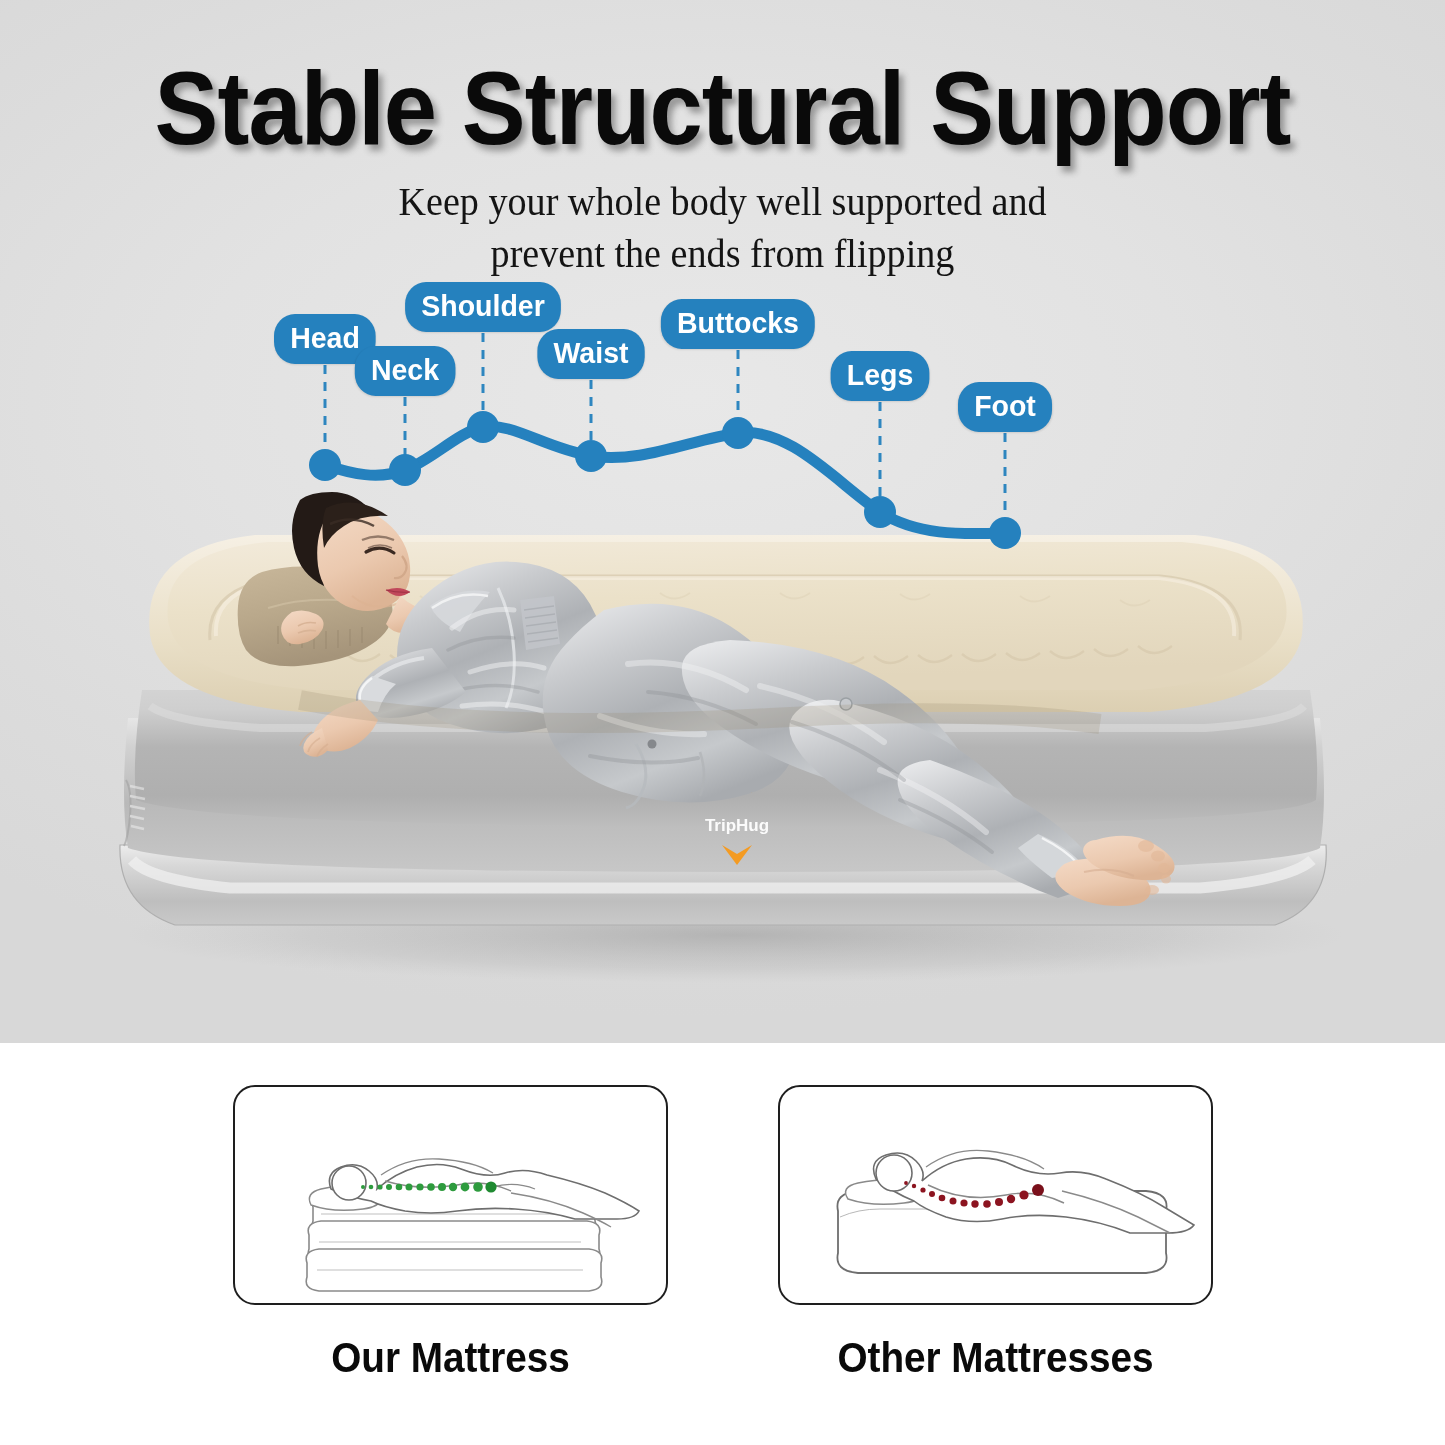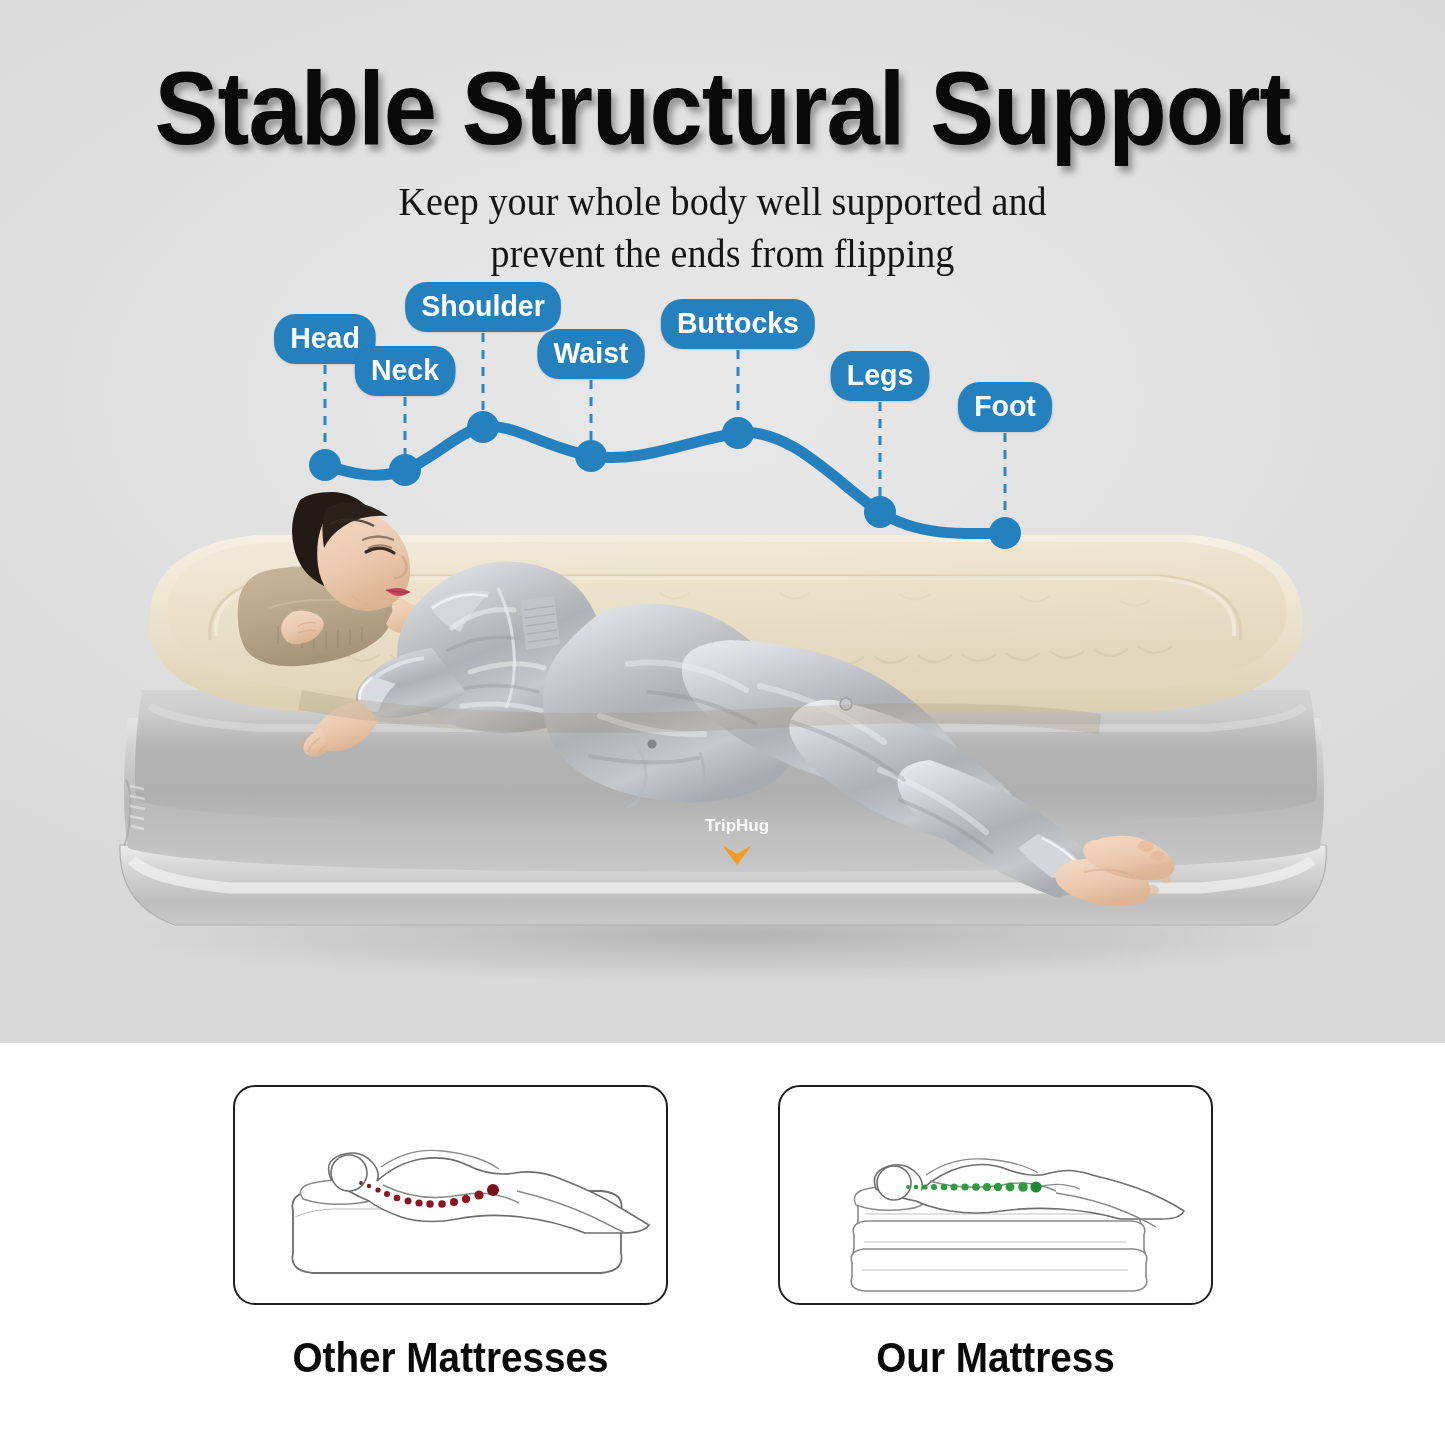--- a/index.html
+++ b/index.html
@@ -479,20 +479,86 @@
 
   </div>
 
   <div class="bottom-section">
     <div class="compare-row">
 
       <div class="compare-col">
         <div class="panel">
           <svg width="435" height="220" viewBox="0 0 435 220" xmlns="http://www.w3.org/2000/svg">
 
+            <g fill="#ffffff" stroke="#8A8A8A" stroke-width="1.6">
+              <path d="M78 120 q-4 -12 12 -14 l258 0 q16 2 12 14 l0 14 q4 12 -12 14 l-258 0 q-16 -2 -12 -14 Z"></path>
+              <path d="M74 148 q-4 -12 12 -14 l266 0 q16 2 12 14 l0 14 q4 12 -12 14 l-266 0 q-16 -2 -12 -14 Z"></path>
+              <path d="M72 176 q-4 -12 12 -14 l270 0 q16 2 12 14 l0 14 q4 12 -12 14 l-270 0 q-16 -2 -12 -14 Z"></path>
+            </g>
+
+            <g stroke="#BFBFBF" stroke-width="1" fill="none">
+              <path d="M86 127 l254 0"></path>
+              <path d="M84 155 l262 0"></path>
+              <path d="M82 183 l266 0"></path>
+            </g>
+
+            <path d="M76 118 q-6 -12 10 -16 q26 -6 48 -2 q14 3 12 12 q-2 8 -18 10 q-30 4 -52 -4 Z" fill="#ffffff" stroke="#8A8A8A" stroke-width="1.5"></path>
+
+            <path d="M96 102
+                     q-6 -16 10 -22
+                     q16 -6 28 4
+                     q10 8 8 18
+                     q18 -16 40 -22
+                     q24 -6 44 2
+                     q26 10 44 4
+                     q20 -6 42 2
+                     q34 8 58 18
+                     q22 10 34 18
+                     q-4 8 -22 8
+                     l-42 0
+                     q-28 -8 -60 -10
+                     q-30 -2 -58 2
+                     q-26 4 -52 0
+                     q-22 -4 -34 -10
+                     q-22 -4 -40 -12 Z" fill="#ffffff" stroke="#6E6E6E" stroke-width="1.6"></path>
+
+            <circle cx="114" cy="96" r="17" fill="#ffffff" stroke="#6E6E6E" stroke-width="1.6"></circle>
+
+            <path d="M150 94 q34 10 72 4 q28 -6 54 6" fill="none" stroke="#8A8A8A" stroke-width="1.4"></path>
+
+            <path d="M146 88 q26 -18 58 -16 q34 2 54 14" fill="none" stroke="#8A8A8A" stroke-width="1.3"></path>
+
+            <path d="M276 106 q40 6 72 20 q18 8 28 14" fill="none" stroke="#8A8A8A" stroke-width="1.4"></path>
+
+            <path d="M258 100 q22 -6 42 2" fill="none" stroke="#8A8A8A" stroke-width="1.2"></path>
+
+            <g>
+              <circle cx="128" cy="100" r="2.0" fill="#2E9B3E"></circle>
+              <circle cx="136" cy="100" r="2.3" fill="#2E9B3E"></circle>
+              <circle cx="145" cy="100" r="2.6" fill="#2E9B3E"></circle>
+              <circle cx="154" cy="100" r="3.0" fill="#2E9B3E"></circle>
+              <circle cx="164" cy="100" r="3.3" fill="#2E9B3E"></circle>
+              <circle cx="174" cy="100" r="3.5" fill="#2E9B3E"></circle>
+              <circle cx="185" cy="100" r="3.6" fill="#2E9B3E"></circle>
+              <circle cx="196" cy="100" r="3.8" fill="#2E9B3E"></circle>
+              <circle cx="207" cy="100" r="4.0" fill="#2E9B3E"></circle>
+              <circle cx="218" cy="100" r="4.2" fill="#2E9B3E"></circle>
+              <circle cx="230" cy="100" r="4.4" fill="#2E9B3E"></circle>
+              <circle cx="243" cy="100" r="4.8" fill="#2E9B3E"></circle>
+              <circle cx="256" cy="100" r="5.6" fill="#1F8A31"></circle>
+            </g>
+          </svg>
+        </div>
+        <div class="panel-caption">Our Mattress</div>
+      </div>
+
+      <div class="compare-col">
+        <div class="panel">
+          <svg width="435" height="220" viewBox="0 0 435 220" xmlns="http://www.w3.org/2000/svg">
+
             <path d="M58 124 q-4 -18 20 -20 l288 0 q24 2 20 20 l0 42 q4 18 -20 20 l-288 0 q-24 -2 -20 -20 Z" fill="#ffffff" stroke="#6E6E6E" stroke-width="1.8"></path>
             <path d="M60 130 q18 -8 40 -8 l250 0 q18 0 26 8" fill="none" stroke="#B8B8B8" stroke-width="1"></path>
 
             <path d="M68 112 q-8 -12 10 -16 q28 -6 52 -2 q16 3 14 12 q-2 8 -20 10 q-32 4 -56 -4 Z" fill="#ffffff" stroke="#8A8A8A" stroke-width="1.5"></path>
 
             <path d="M96 92
                      q-8 -18 10 -24
                      q18 -6 30 6
                      q10 10 6 20
                      q20 -18 44 -22
@@ -530,82 +596,16 @@
               <circle cx="219" cy="115" r="4.0" fill="#8C1420"></circle>
               <circle cx="231" cy="112" r="4.2" fill="#8C1420"></circle>
               <circle cx="244" cy="108" r="4.6" fill="#8C1420"></circle>
               <circle cx="258" cy="103" r="6.0" fill="#7A101B"></circle>
             </g>
           </svg>
         </div>
         <div class="panel-caption">Other Mattresses</div>
       </div>
 
-      <div class="compare-col">
-        <div class="panel">
-          <svg width="435" height="220" viewBox="0 0 435 220" xmlns="http://www.w3.org/2000/svg">
-
-            <g fill="#ffffff" stroke="#8A8A8A" stroke-width="1.6">
-              <path d="M78 120 q-4 -12 12 -14 l258 0 q16 2 12 14 l0 14 q4 12 -12 14 l-258 0 q-16 -2 -12 -14 Z"></path>
-              <path d="M74 148 q-4 -12 12 -14 l266 0 q16 2 12 14 l0 14 q4 12 -12 14 l-266 0 q-16 -2 -12 -14 Z"></path>
-              <path d="M72 176 q-4 -12 12 -14 l270 0 q16 2 12 14 l0 14 q4 12 -12 14 l-270 0 q-16 -2 -12 -14 Z"></path>
-            </g>
-
-            <g stroke="#BFBFBF" stroke-width="1" fill="none">
-              <path d="M86 127 l254 0"></path>
-              <path d="M84 155 l262 0"></path>
-              <path d="M82 183 l266 0"></path>
-            </g>
-
-            <path d="M76 118 q-6 -12 10 -16 q26 -6 48 -2 q14 3 12 12 q-2 8 -18 10 q-30 4 -52 -4 Z" fill="#ffffff" stroke="#8A8A8A" stroke-width="1.5"></path>
-
-            <path d="M96 102
-                     q-6 -16 10 -22
-                     q16 -6 28 4
-                     q10 8 8 18
-                     q18 -16 40 -22
-                     q24 -6 44 2
-                     q26 10 44 4
-                     q20 -6 42 2
-                     q34 8 58 18
-                     q22 10 34 18
-                     q-4 8 -22 8
-                     l-42 0
-                     q-28 -8 -60 -10
-                     q-30 -2 -58 2
-                     q-26 4 -52 0
-                     q-22 -4 -34 -10
-                     q-22 -4 -40 -12 Z" fill="#ffffff" stroke="#6E6E6E" stroke-width="1.6"></path>
-
-            <circle cx="114" cy="96" r="17" fill="#ffffff" stroke="#6E6E6E" stroke-width="1.6"></circle>
-
-            <path d="M150 94 q34 10 72 4 q28 -6 54 6" fill="none" stroke="#8A8A8A" stroke-width="1.4"></path>
-
-            <path d="M146 88 q26 -18 58 -16 q34 2 54 14" fill="none" stroke="#8A8A8A" stroke-width="1.3"></path>
-
-            <path d="M276 106 q40 6 72 20 q18 8 28 14" fill="none" stroke="#8A8A8A" stroke-width="1.4"></path>
-
-            <path d="M258 100 q22 -6 42 2" fill="none" stroke="#8A8A8A" stroke-width="1.2"></path>
-
-            <g>
-              <circle cx="128" cy="100" r="2.0" fill="#2E9B3E"></circle>
-              <circle cx="136" cy="100" r="2.3" fill="#2E9B3E"></circle>
-              <circle cx="145" cy="100" r="2.6" fill="#2E9B3E"></circle>
-              <circle cx="154" cy="100" r="3.0" fill="#2E9B3E"></circle>
-              <circle cx="164" cy="100" r="3.3" fill="#2E9B3E"></circle>
-              <circle cx="174" cy="100" r="3.5" fill="#2E9B3E"></circle>
-              <circle cx="185" cy="100" r="3.6" fill="#2E9B3E"></circle>
-              <circle cx="196" cy="100" r="3.8" fill="#2E9B3E"></circle>
-              <circle cx="207" cy="100" r="4.0" fill="#2E9B3E"></circle>
-              <circle cx="218" cy="100" r="4.2" fill="#2E9B3E"></circle>
-              <circle cx="230" cy="100" r="4.4" fill="#2E9B3E"></circle>
-              <circle cx="243" cy="100" r="4.8" fill="#2E9B3E"></circle>
-              <circle cx="256" cy="100" r="5.6" fill="#1F8A31"></circle>
-            </g>
-          </svg>
-        </div>
-        <div class="panel-caption">Our Mattress</div>
-      </div>
-
     </div>
   </div>
 
 </div>
 
 </body></html>

